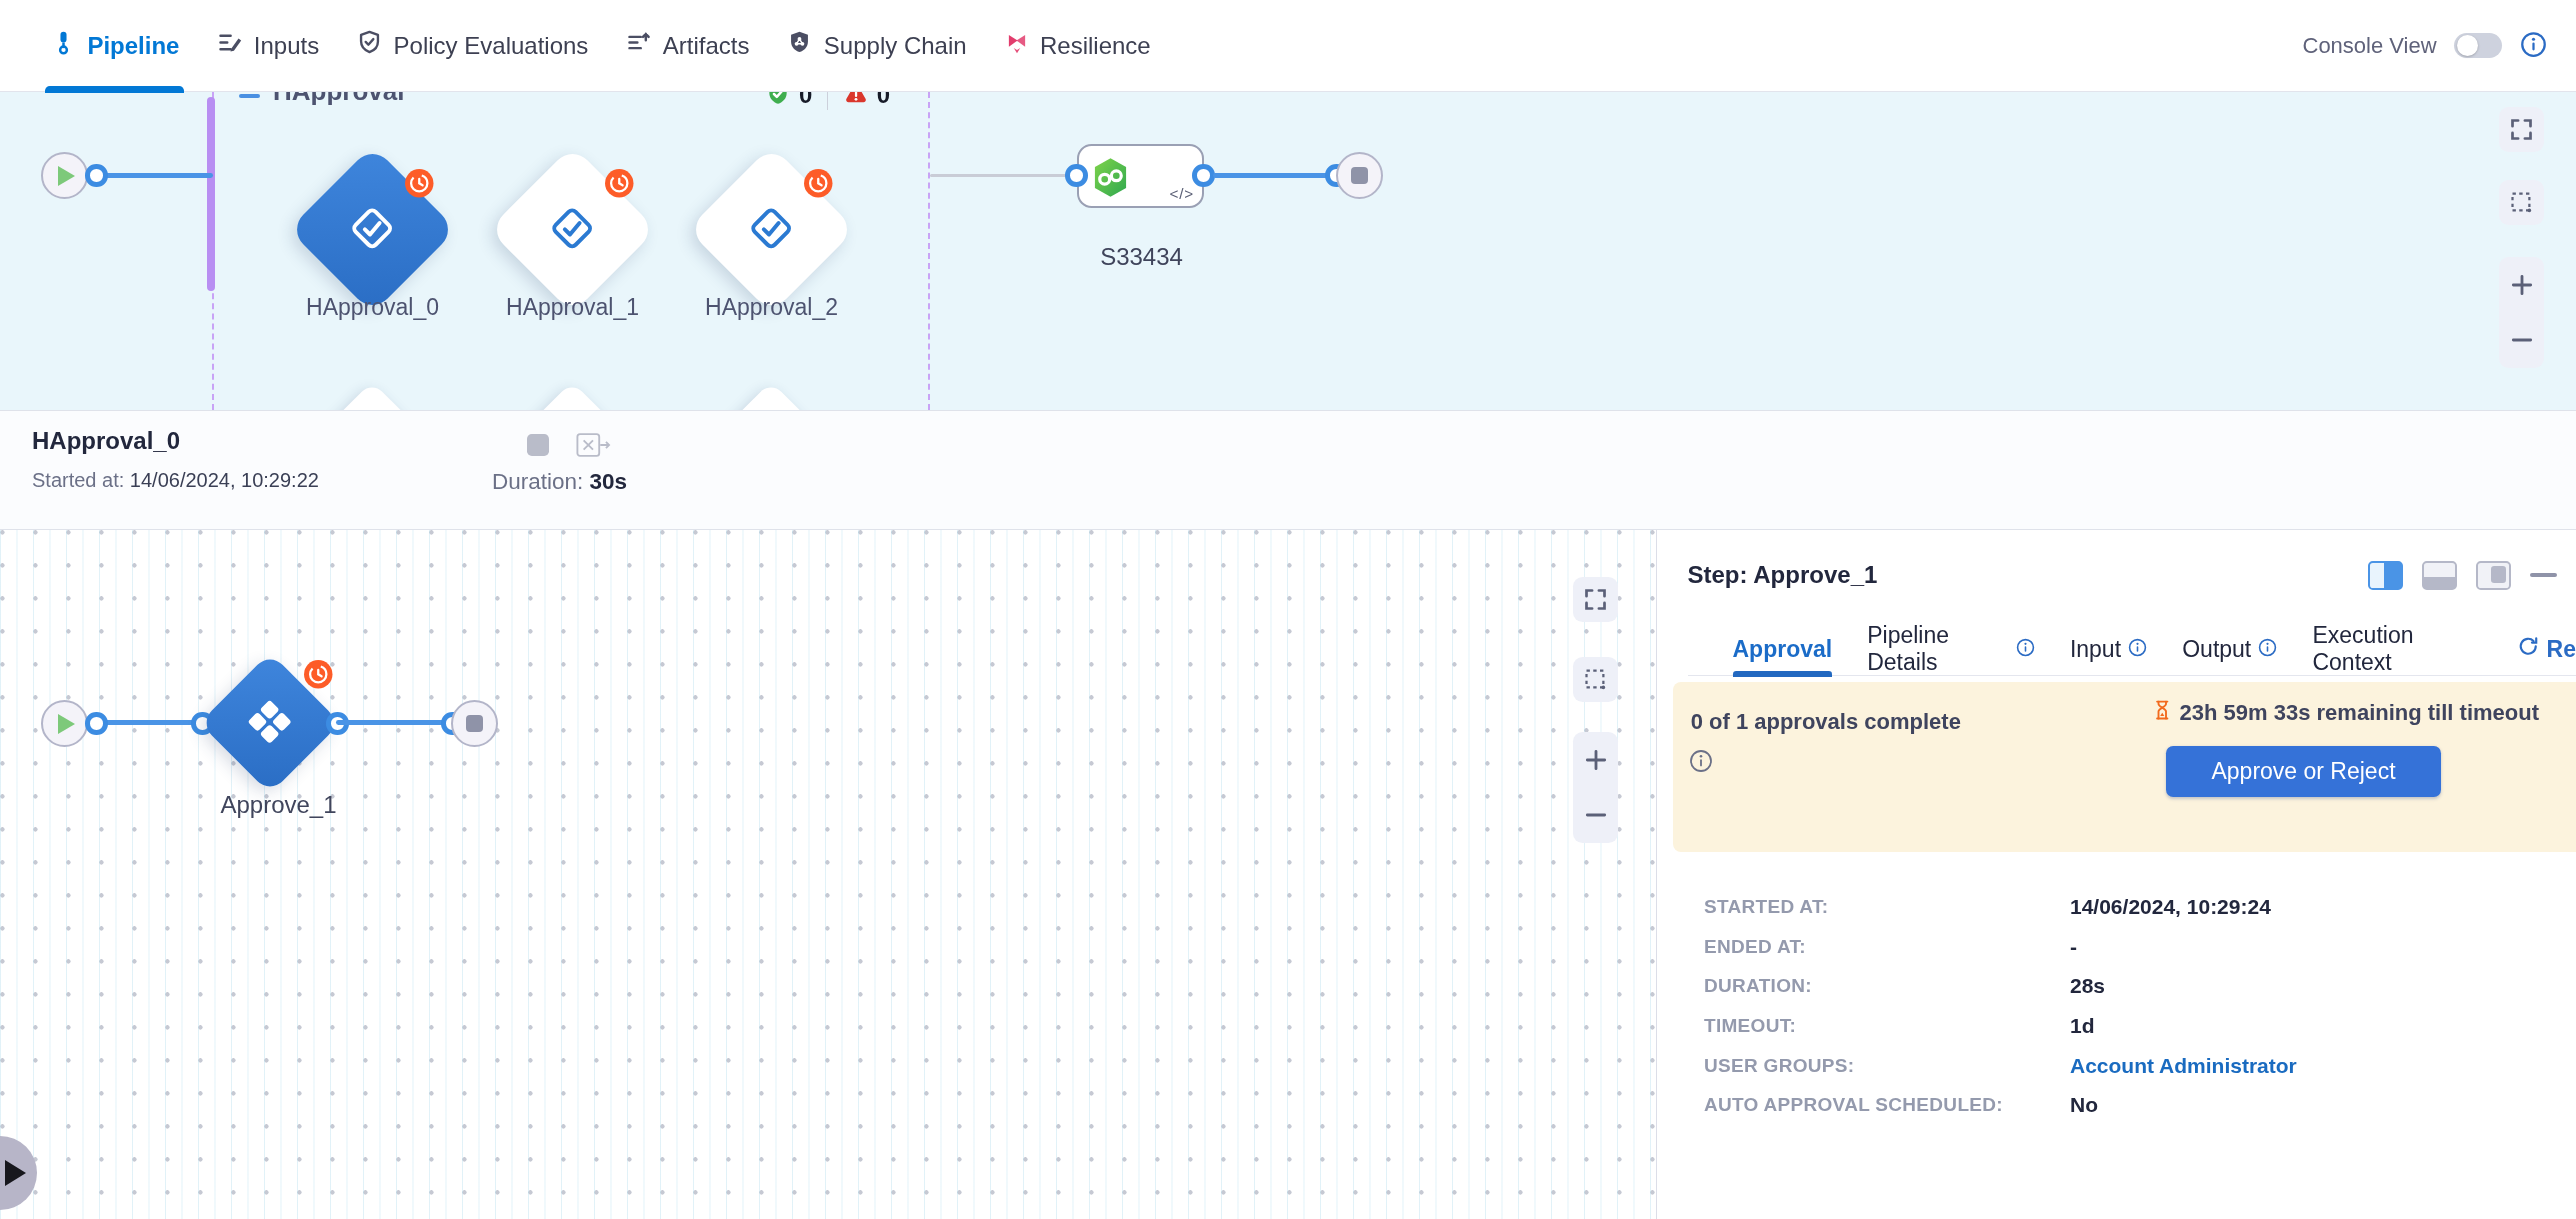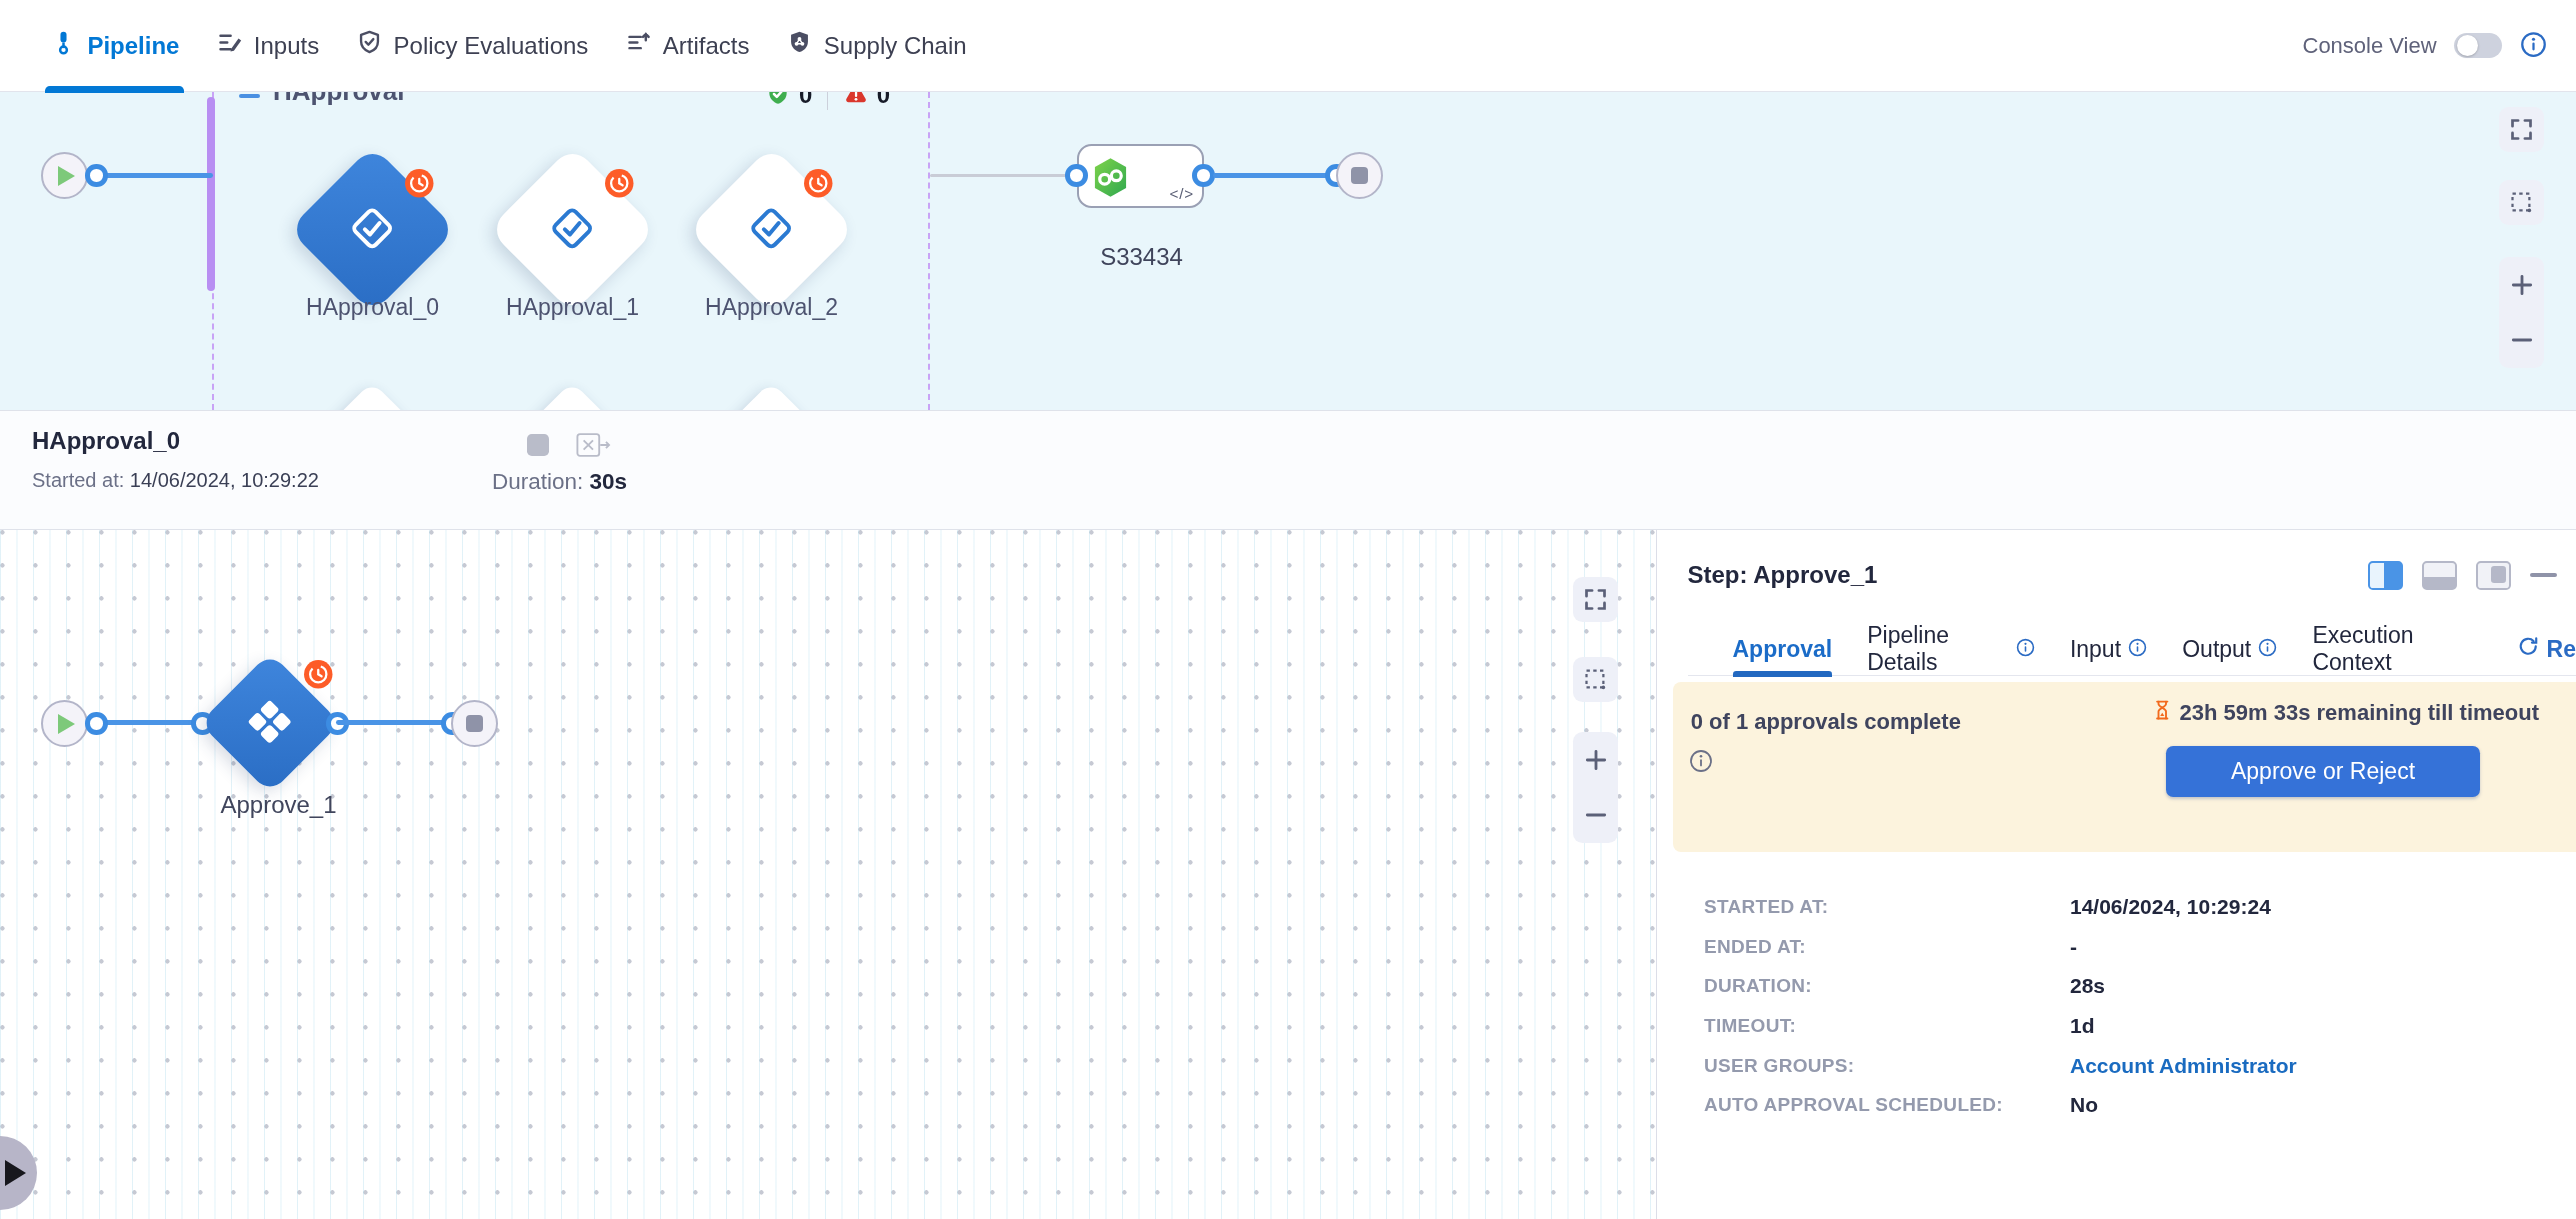--- a/index.html
+++ b/index.html
@@ -104,21 +104,21 @@
   .ptab.active { color:#1b6cc8; font-weight:700;margin-left:45px; }
   .ptab.active::after { content:""; position:absolute; left:0; right:0; bottom:-1.6px; height:5.6px; background:#2268c0; border-radius:3.2px 3.2px 0 0; }
   .refresh { margin-left:auto; display:flex; align-items:center; gap:7.2px; color:#2b6bc4; font-size:23px; font-weight:600; cursor:pointer; white-space:nowrap; }
 
   .banner { position:absolute; left:16px; right:0; top:152px; height:170px; background:#fcf3dd; border-radius:8px 0 0 8px; }
   .bn-progress { position:absolute; left:17.7px; top:19px; font-size:22px; font-weight:700; color:#3f445e;margin-top:8px; }
   .bn-timeout { position:absolute; right:37px; top:16px; display:flex; align-items:center; gap:6.4px;
                 font-size:22px; font-weight:700; color:#3f445e; }
   .bn-info { position:absolute; left:16px; top:67px; }
   .bn-msg { position:absolute; left:53px; top:64px; width:463px; font-size:23px; color:#5b6078; line-height:31px; }
-  .bn-btn { position:absolute; left:493px; top:64px; width:314px; height:51px; background:#3572d8; color:#fff;
+  .bn-btn { position:absolute; left:493px; top:64px; width:275px; height:51px; background:#3572d8; color:#fff;
             border:none; border-radius:7.2px; font-size:23px; font-family:inherit; cursor:pointer;
             box-shadow:0 1.6px 3.2px rgba(30,60,130,.25); }
 
   .details { position:absolute; left:47px; top:366px; display:grid; grid-template-columns:366px auto; row-gap:17.7px; align-items:start; }
   .dlabel { font-size:19px; color:#949aad; font-weight:700; letter-spacing:0.3px; line-height:22px; }
   .dvalue { font-size:21px; color:#22273d; font-weight:700; line-height:22px; }
   .dvalue.link { color:#1a6bc0; cursor:pointer; }
 </style>
 </head>
 <body>
@@ -159,20 +159,28 @@
       <span><svg width="27" height="27" viewBox="0 0 24 24">
             <path d="M12 2.5l7.5 2.7V11c0 4.8-3.2 8-7.5 9.5C7.7 19 4.5 15.8 4.5 11V5.2z" fill="#4b4e63"></path>
             <g stroke="#fff" stroke-width="1.3">
               <path d="M12 8.8l-2.6 4.4M12 8.8l2.6 4.4M9.4 13.2h5.2"></path>
             </g>
             <circle cx="12" cy="8.8" r="1.7" fill="#fff"></circle>
             <circle cx="9.4" cy="13.2" r="1.7" fill="#fff"></circle>
             <circle cx="14.6" cy="13.2" r="1.7" fill="#fff"></circle>
           </svg></span>
       <span>Supply Chain</span>
+    </div>
+    <div class="tab">
+      <span><svg width="26" height="26" viewBox="0 0 24 24" fill="#e23d6d">
+            <path d="M4.5 4.5l8 5.3-8 5.6z"></path>
+            <path d="M19.5 4.5l-8 5.3 8 5.6z" opacity=".85"></path>
+            <path d="M9 16.5l3 2 3-2-3 5z" opacity=".9"></path>
+          </svg></span>
+      <span>Resilience</span>
     </div>
     <div class="nav-right">
       <span class="console-label">Console View</span>
       <div class="toggle">
           <div class="knob"></div>
         </div>
       <span><svg width="27" height="27" viewBox="0 0 24 24">
             <circle cx="12" cy="12" r="10" fill="none" stroke="#2b6bc4" stroke-width="2"></circle>
             <rect x="11" y="10.3" width="2" height="7" rx="1" fill="#2b6bc4"></rect>
             <circle cx="12" cy="7.3" r="1.4" fill="#2b6bc4"></circle>

